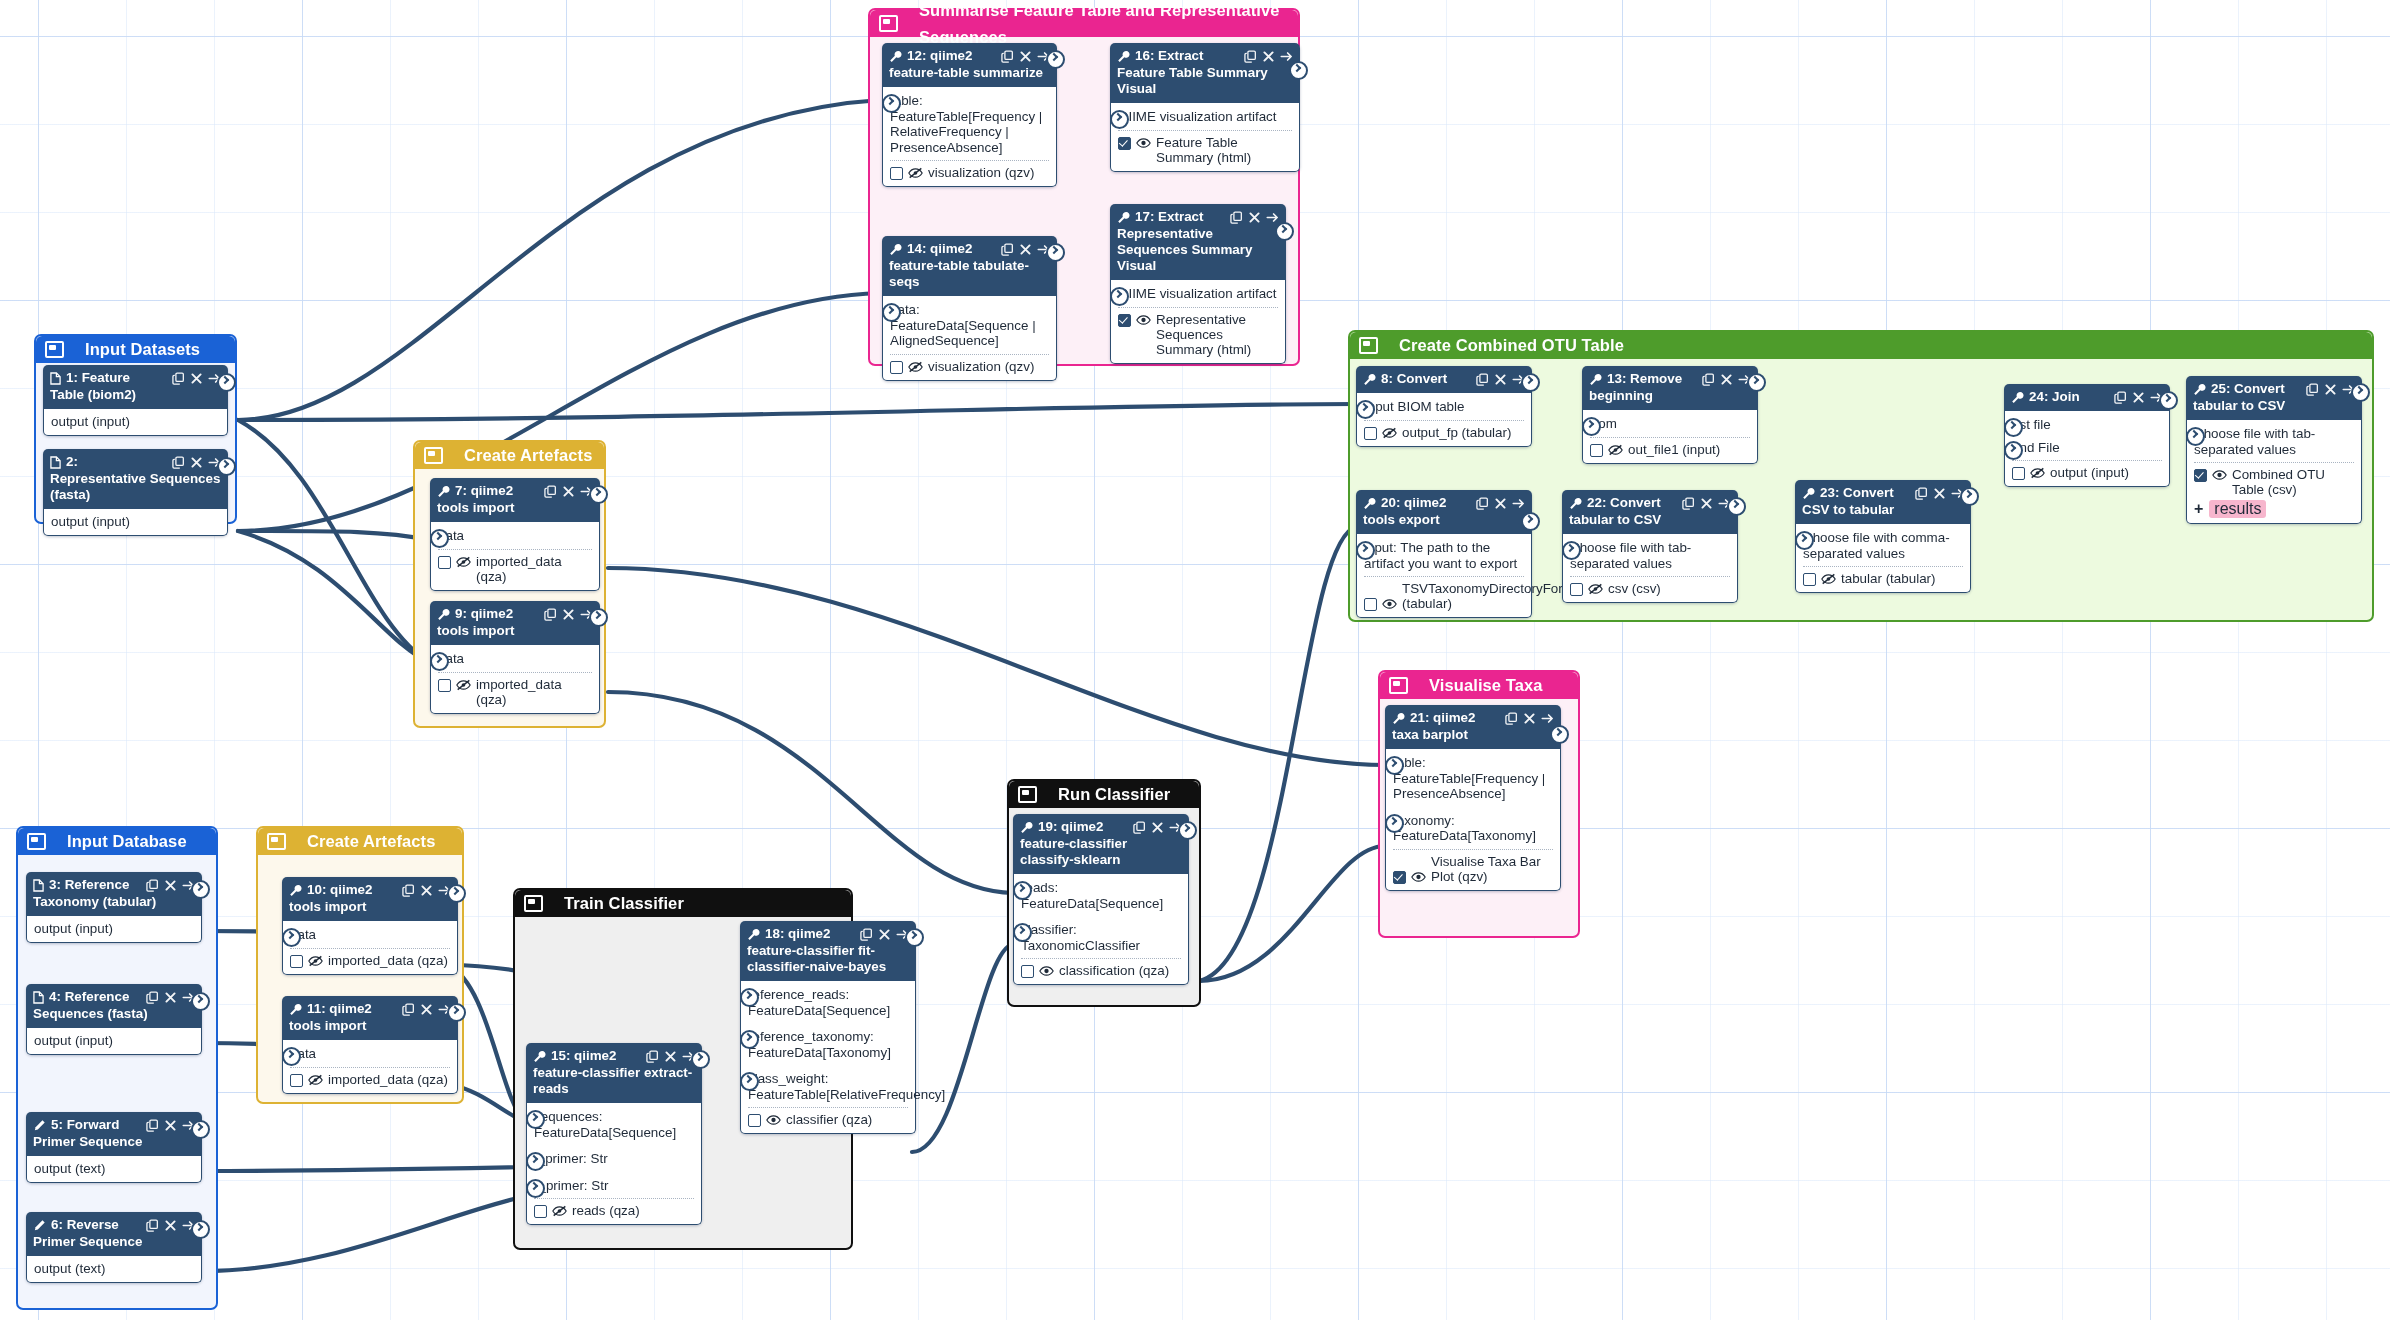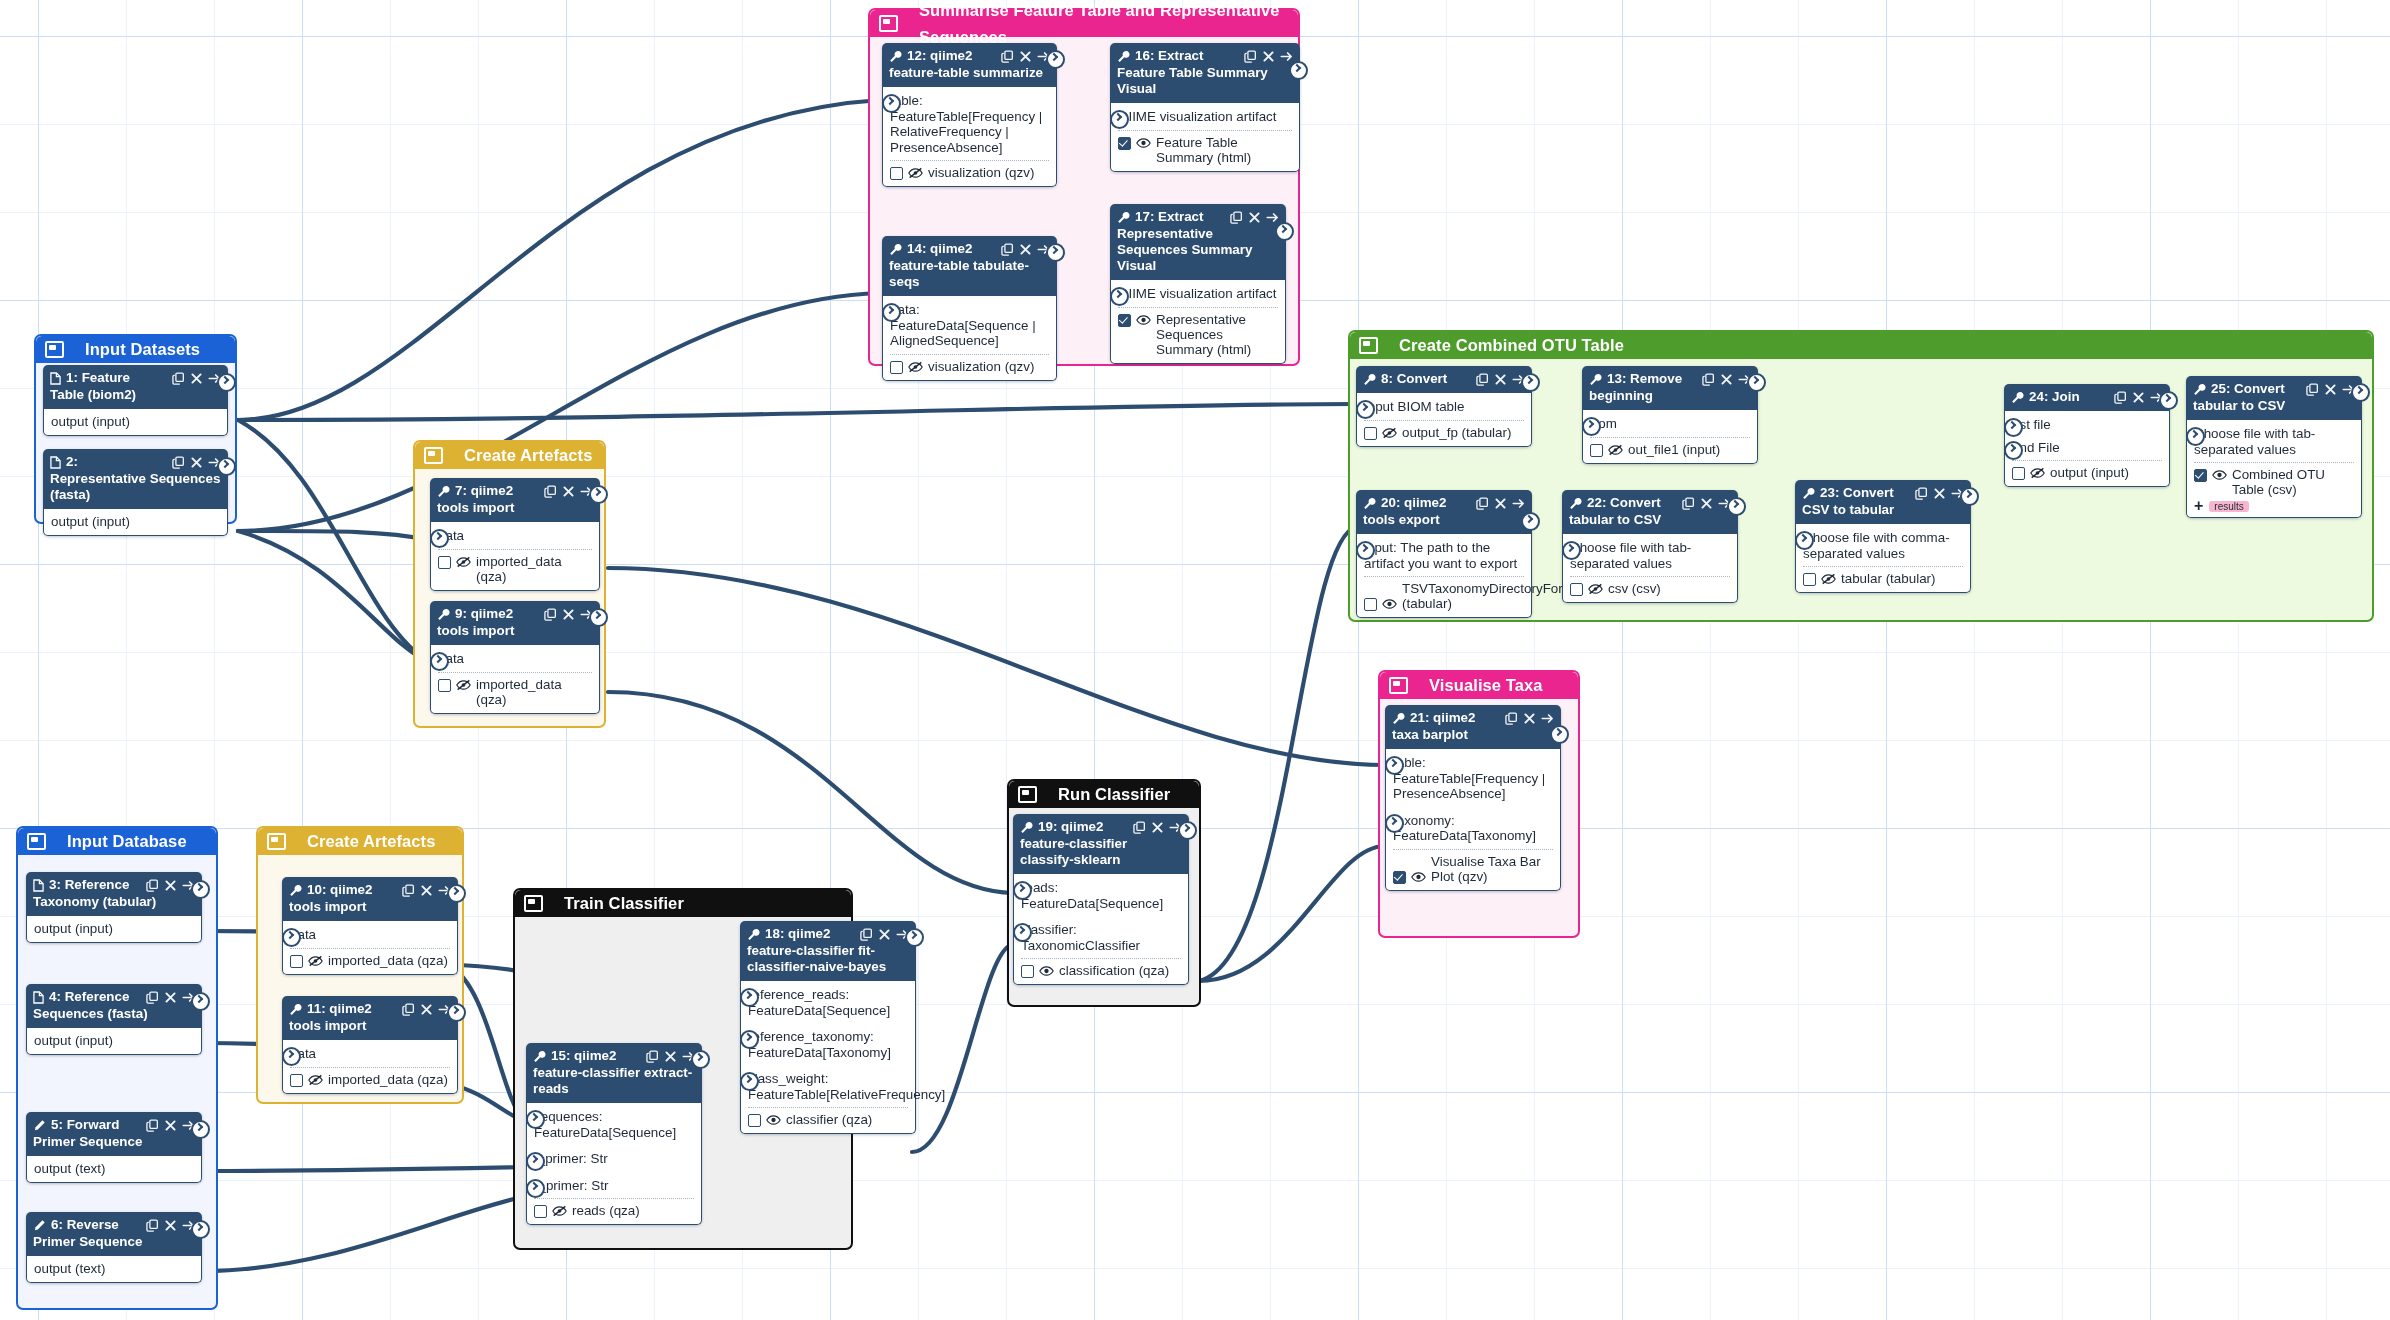--- a/index.html
+++ b/index.html
@@ -66,21 +66,21 @@
     background:#fff;padding:4px 7px 5px 7px;
   }
   .inrow{line-height:15.5px;padding:2px 0;position:relative;}
   .sep{border-top:1.4px dotted #a9b4c2;margin:3px 0 3px 0;}
   .outrow{display:flex;align-items:flex-start;gap:5px;line-height:15px;padding:1px 0;}
   .cb{flex:0 0 auto;width:11px;height:11px;border:1.6px solid #2d4d70;border-radius:2px;background:#fff;margin-top:2px;}
   .cb.on{background:#2d4d70;position:relative;}
   .cb.on:after{content:"";position:absolute;left:2.3px;top:0px;width:3.6px;height:6.6px;border:solid #fff;border-width:0 1.8px 1.8px 0;transform:rotate(42deg);}
   .eye{flex:0 0 auto;width:15px;height:12px;margin-top:2px;}
   .outlbl{flex:1 1 auto;}
-  .results-tag{background:#f7b6cd;color:#1f2a38;padding:0 5px;border-radius:3px;font-size:10px;}
+  .results-tag{background:#f7b6cd;color:#1f2a38;padding:0 5px;border-radius:3px;font-size:16px;}
   .plusrow{display:flex;align-items:center;gap:6px;padding:2px 0 0 0;}
   .plus{font-weight:700;font-size:16px;line-height:12px;color:#1f2a38;}
 
   
   .knob{position:absolute;width:15px;height:15px;border-radius:50%;background:#fff;border:2.2px solid #2d4d70;}
   .knob:after{content:"";position:absolute;left:3.1px;top:2.2px;width:4px;height:4px;border:solid #2d4d70;border-width:2px 2px 0 0;transform:rotate(45deg);}
   .knob.in{left:-8px;}
   .knob.out{right:-8px;}
 </style>
 </head>

